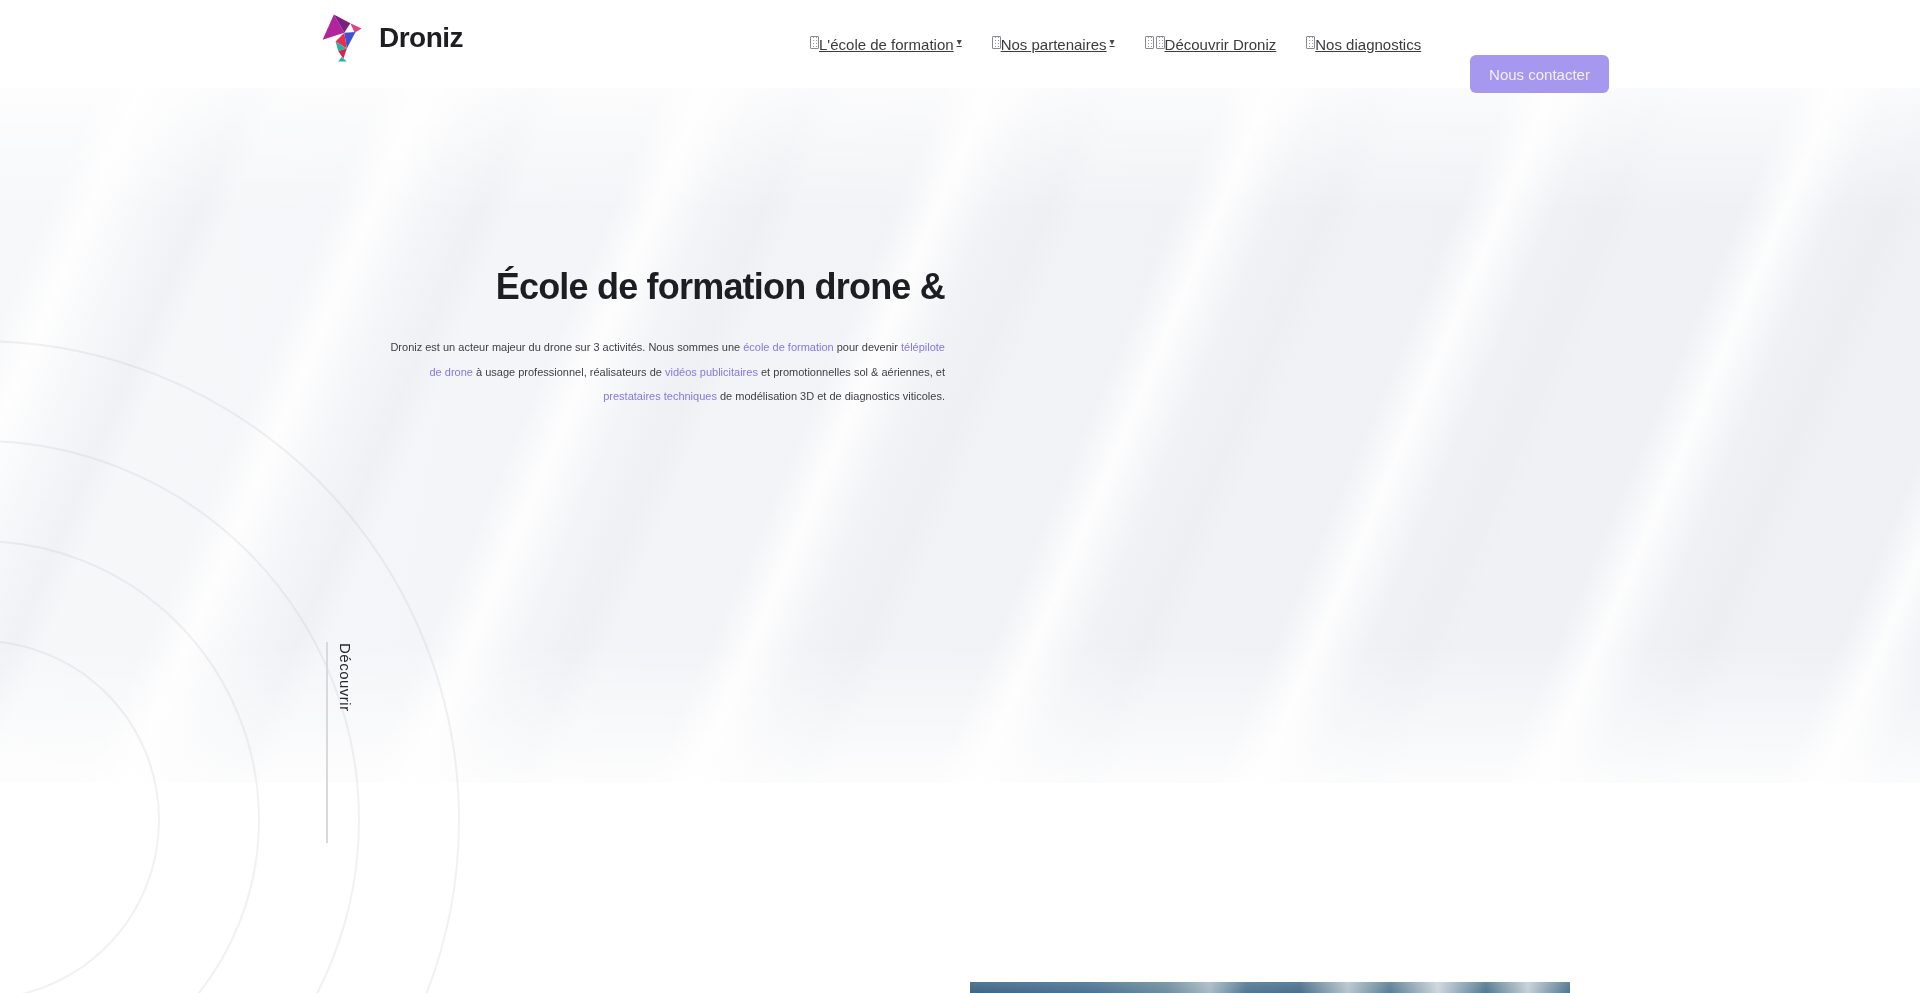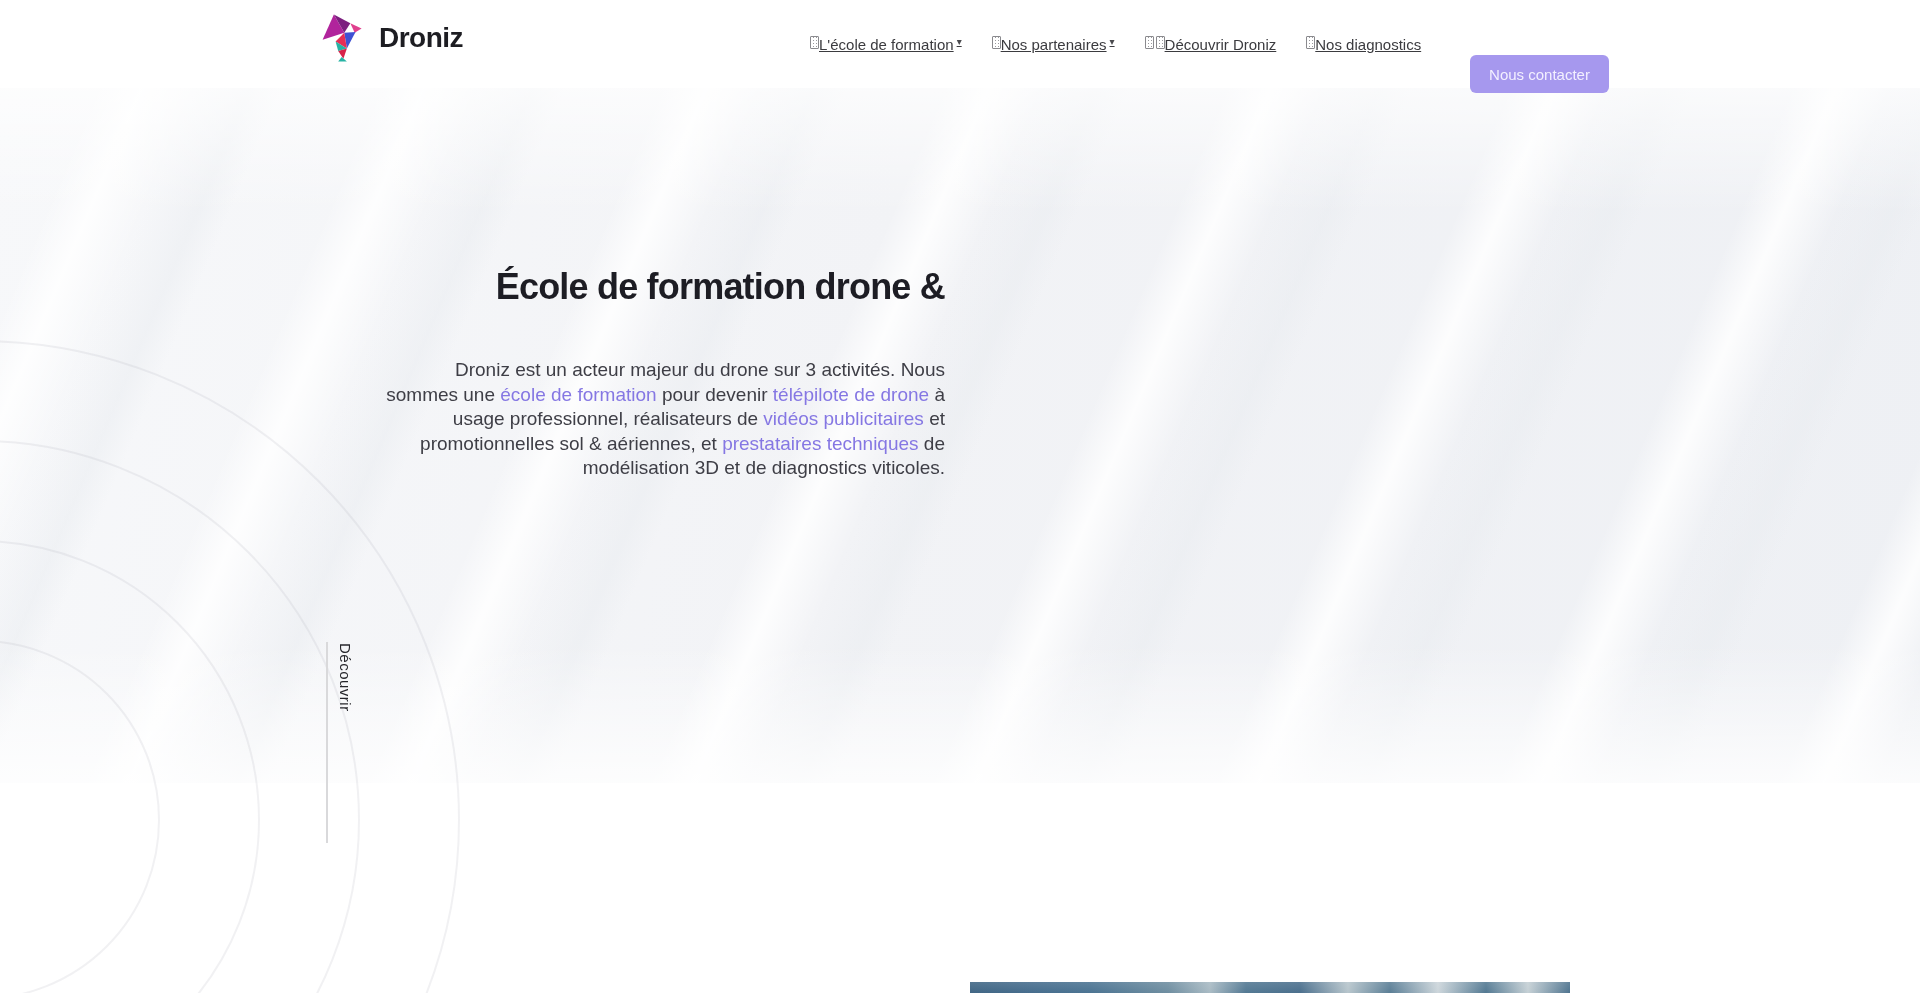--- a/index.html
+++ b/index.html
@@ -41,21 +41,21 @@
       background: linear-gradient(180deg, rgba(255,255,255,0.7) 0%, rgba(255,255,255,0) 18%, rgba(255,255,255,0) 80%, rgba(255,255,255,0.8) 100%); }
 
   .arc { position:absolute; border:2px solid rgba(165,170,180,0.16); border-radius:50%; z-index:1; }
   .arc1 { width:360px; height:360px; left:-200px; top:640px; }
   .arc2 { width:560px; height:560px; left:-300px; top:540px; }
   .arc3 { width:760px; height:760px; left:-400px; top:440px; }
   .arc4 { width:960px; height:960px; left:-500px; top:340px; }
 
   .hero-text { position:absolute; right:975px; top:262px; width:720px; text-align:right; z-index:5; }
   .hero-title { font-size:36px; line-height:49px; font-weight:700; color:#1d1d24; letter-spacing:-0.8px; }
-  .hero-para { margin-top:47px; margin-left:auto; width:566px; font-size:19px; line-height:24.5px; color:#3e3e46; text-align:right; }
+  .hero-para { margin-top:24px; margin-left:auto; width:566px; font-size:11px; line-height:24.5px; color:#3e3e46; text-align:right; }
   .hero-para a { color:#8577e3; text-decoration:none; cursor:pointer; }
 
   
   .discover-line { position:absolute; left:326px; top:642px; width:2px; height:201px; background:#d9d9db; z-index:6; }
   .discover-label { position:absolute; left:337px; top:643px; writing-mode:vertical-rl;
                     font-size:15px; color:#26262b; letter-spacing:0.5px; cursor:pointer; z-index:6; }
 
   
   .lower { position:absolute; left:0; top:783px; width:1920px; height:210px; background:#ffffff; }
   .photo { position:absolute; left:970px; top:982px; width:600px; height:64px;

